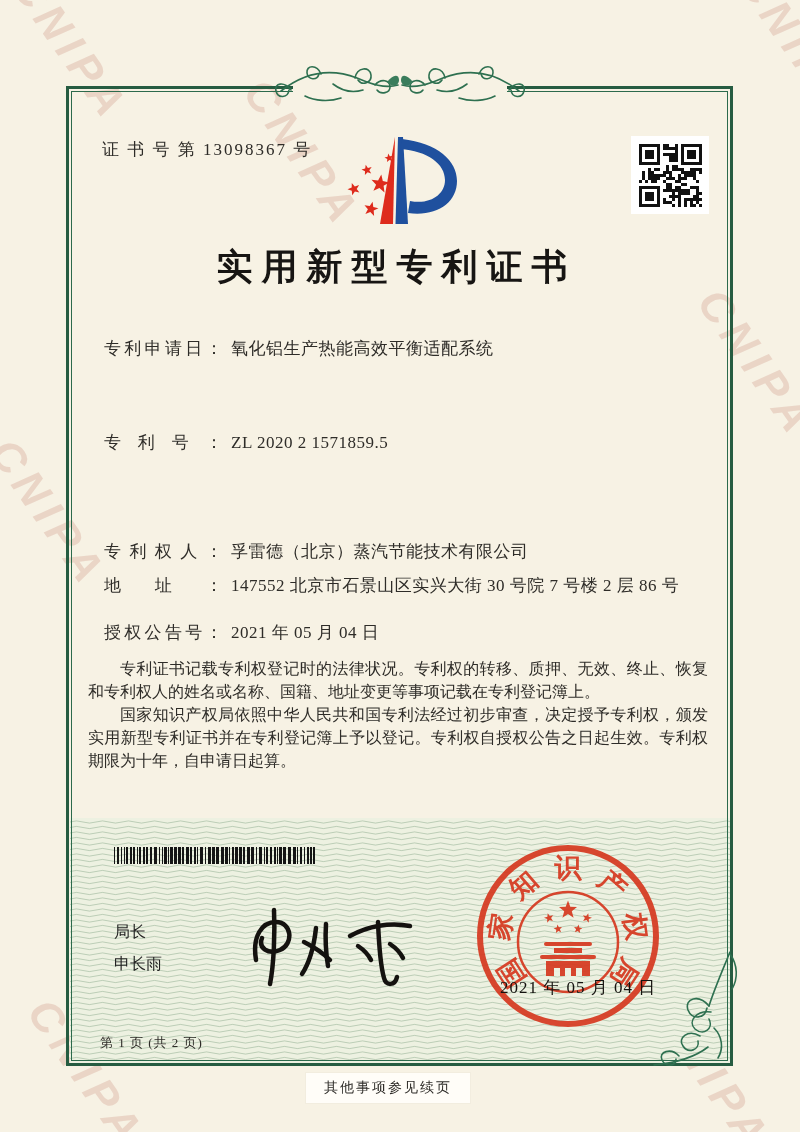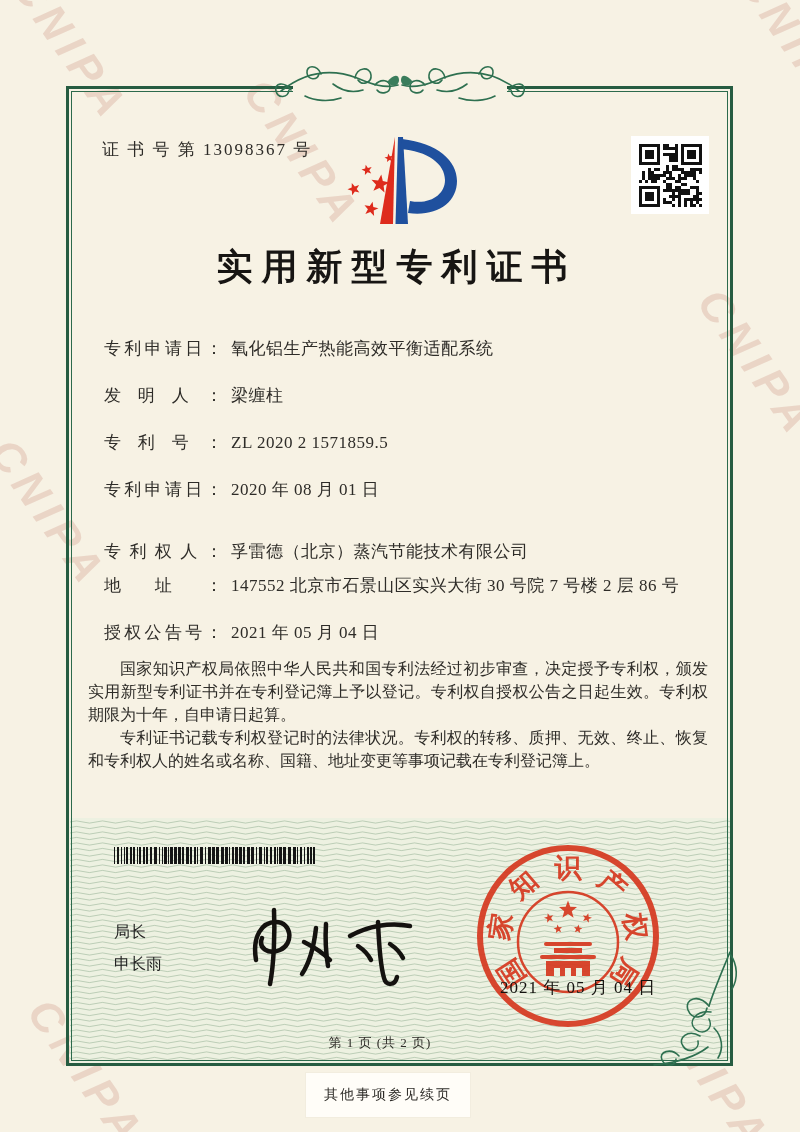--- a/index.html
+++ b/index.html
@@ -42,23 +42,23 @@
   .signer{position:absolute;left:114px;top:916px;z-index:4;font-family:"Liberation Sans","DejaVu Sans",sans-serif;
           font-size:16px;color:#222;line-height:32px;}
   .sig-svg{position:absolute;left:238px;top:902px;z-index:4;}
   .sig-svg path{fill:none;stroke:#14120f;stroke-width:4.5;stroke-linecap:round;stroke-linejoin:round;}
   
   .seal{position:absolute;left:468px;top:836px;z-index:4;}
   .seal .red{fill:#d6381f;}
   .seal text{fill:#d6381f;font-weight:bold;font-size:27px;text-anchor:middle;dominant-baseline:central;
              font-family:"Liberation Serif","DejaVu Serif",serif;}
   .seal-date{position:absolute;left:500px;top:976px;font-size:17px;letter-spacing:1px;color:#14120f;z-index:5;white-space:nowrap;}
-  .page-info{position:absolute;left:100px;top:1034px;width:560px;text-align:center;font-size:13px;
+  .page-info{position:absolute;left:100px;top:1034px;width:560px;font-size:13px;
              letter-spacing:1px;z-index:4;}
-  .cont-box{position:absolute;left:306px;top:1073px;background:#fffdf8;padding:13px 18px;font-size:14px;
+  .cont-box{position:absolute;left:306px;top:1073px;background:#fffdf8;padding:6px 18px;font-size:14px;
             letter-spacing:2px;z-index:4;box-shadow:0 0 0 1px rgba(0,0,0,0.02);}
 </style>
 </head>
 <body>
 
 <div style="position:relative;width:800px;height:1132px;">
 
   <div class="wm" style="left:-14px;top:22px;">CNIPA</div>
   <div class="wm" style="left:218px;top:128px;">CNIPA</div>
   <div class="wm" style="left:712px;top:18px;">CNIPA</div>
@@ -397,42 +397,36 @@
         <rect x="54" y="60" width="3" height="3" fill="#111"></rect>
         <rect x="60" y="60" width="3" height="3" fill="#111"></rect>
       </svg>
   </div>
 
   <h1 class="title">实用新型专利证书</h1>
 
   <div class="row" style="top:337px">
     <span class="flabel">专利申请日：</span><span class="fvalue">氧化铝生产热能高效平衡适配系统</span>
   </div>
-  <div class="row" style="top:384px">
-    <span class="flabel">发明人：</span><span class="fvalue">梁缠柱</span>
-  </div>
   <div class="row" style="top:431px">
     <span class="flabel">专利号：</span><span class="fvalue">ZL 2020 2 1571859.5</span>
   </div>
-  <div class="row" style="top:478px">
-    <span class="flabel">专利申请日：</span><span class="fvalue">2020 年 08 月 01 日</span>
-  </div>
   <div class="row" style="top:540px">
     <span class="flabel">专利权人：</span><span class="fvalue">孚雷德（北京）蒸汽节能技术有限公司</span>
   </div>
   <div class="row" style="top:574px">
     <span class="flabel">地址：</span><span class="fvalue">147552 北京市石景山区实兴大街 30 号院 7 号楼 2 层 86 号</span>
   </div>
   <div class="row" style="top:621px">
     <span class="flabel">授权公告号：</span><span class="fvalue">2021 年 05 月 04 日</span>
   </div>
 
   <div class="paras">
+    <p>专利证书记载专利权登记时的法律状况。专利权的转移、质押、无效、终止、恢复和专利权人的姓名或名称、国籍、地址变更等事项记载在专利登记簿上。</p>
     <p>国家知识产权局依照中华人民共和国专利法经过初步审查，决定授予专利权，颁发实用新型专利证书并在专利登记簿上予以登记。专利权自授权公告之日起生效。专利权期限为十年，自申请日起算。</p>
-    <p>专利证书记载专利权登记时的法律状况。专利权的转移、质押、无效、终止、恢复和专利权人的姓名或名称、国籍、地址变更等事项记载在专利登记簿上。</p>
   </div>
 
   <div class="barcode" id="barcode">
       <span style="width:1px"></span>
       <span class="gap" style="width:2px"></span>
       <span style="width:2px"></span>
       <span class="gap" style="width:2px"></span>
       <span style="width:1px"></span>
       <span class="gap" style="width:2px"></span>
       <span style="width:1px"></span>

